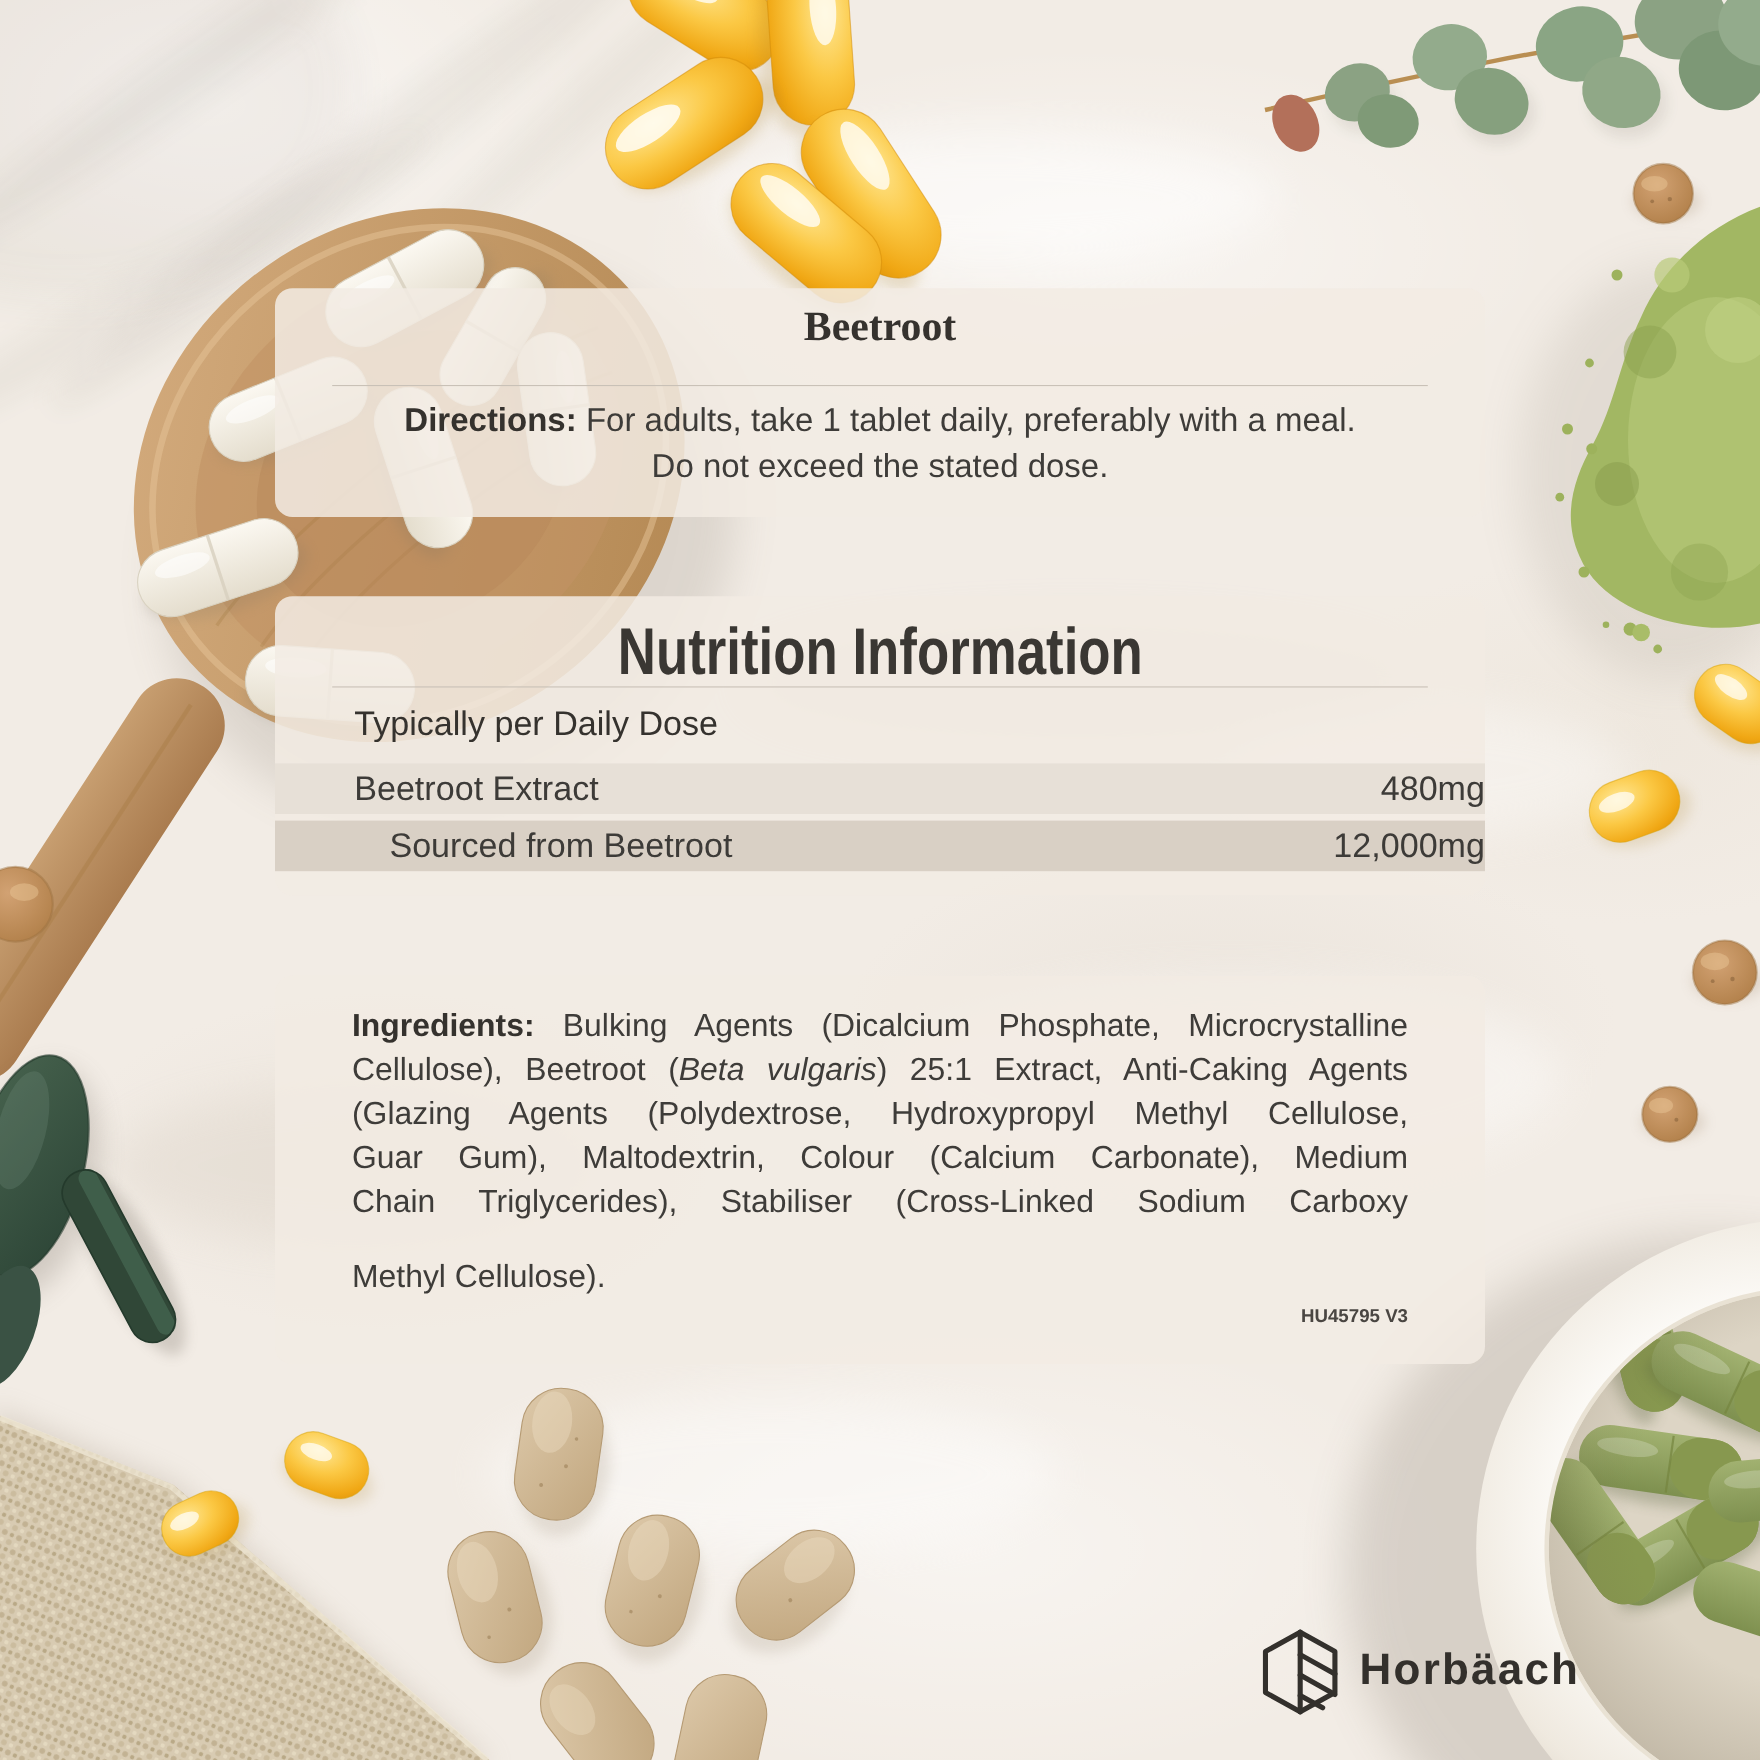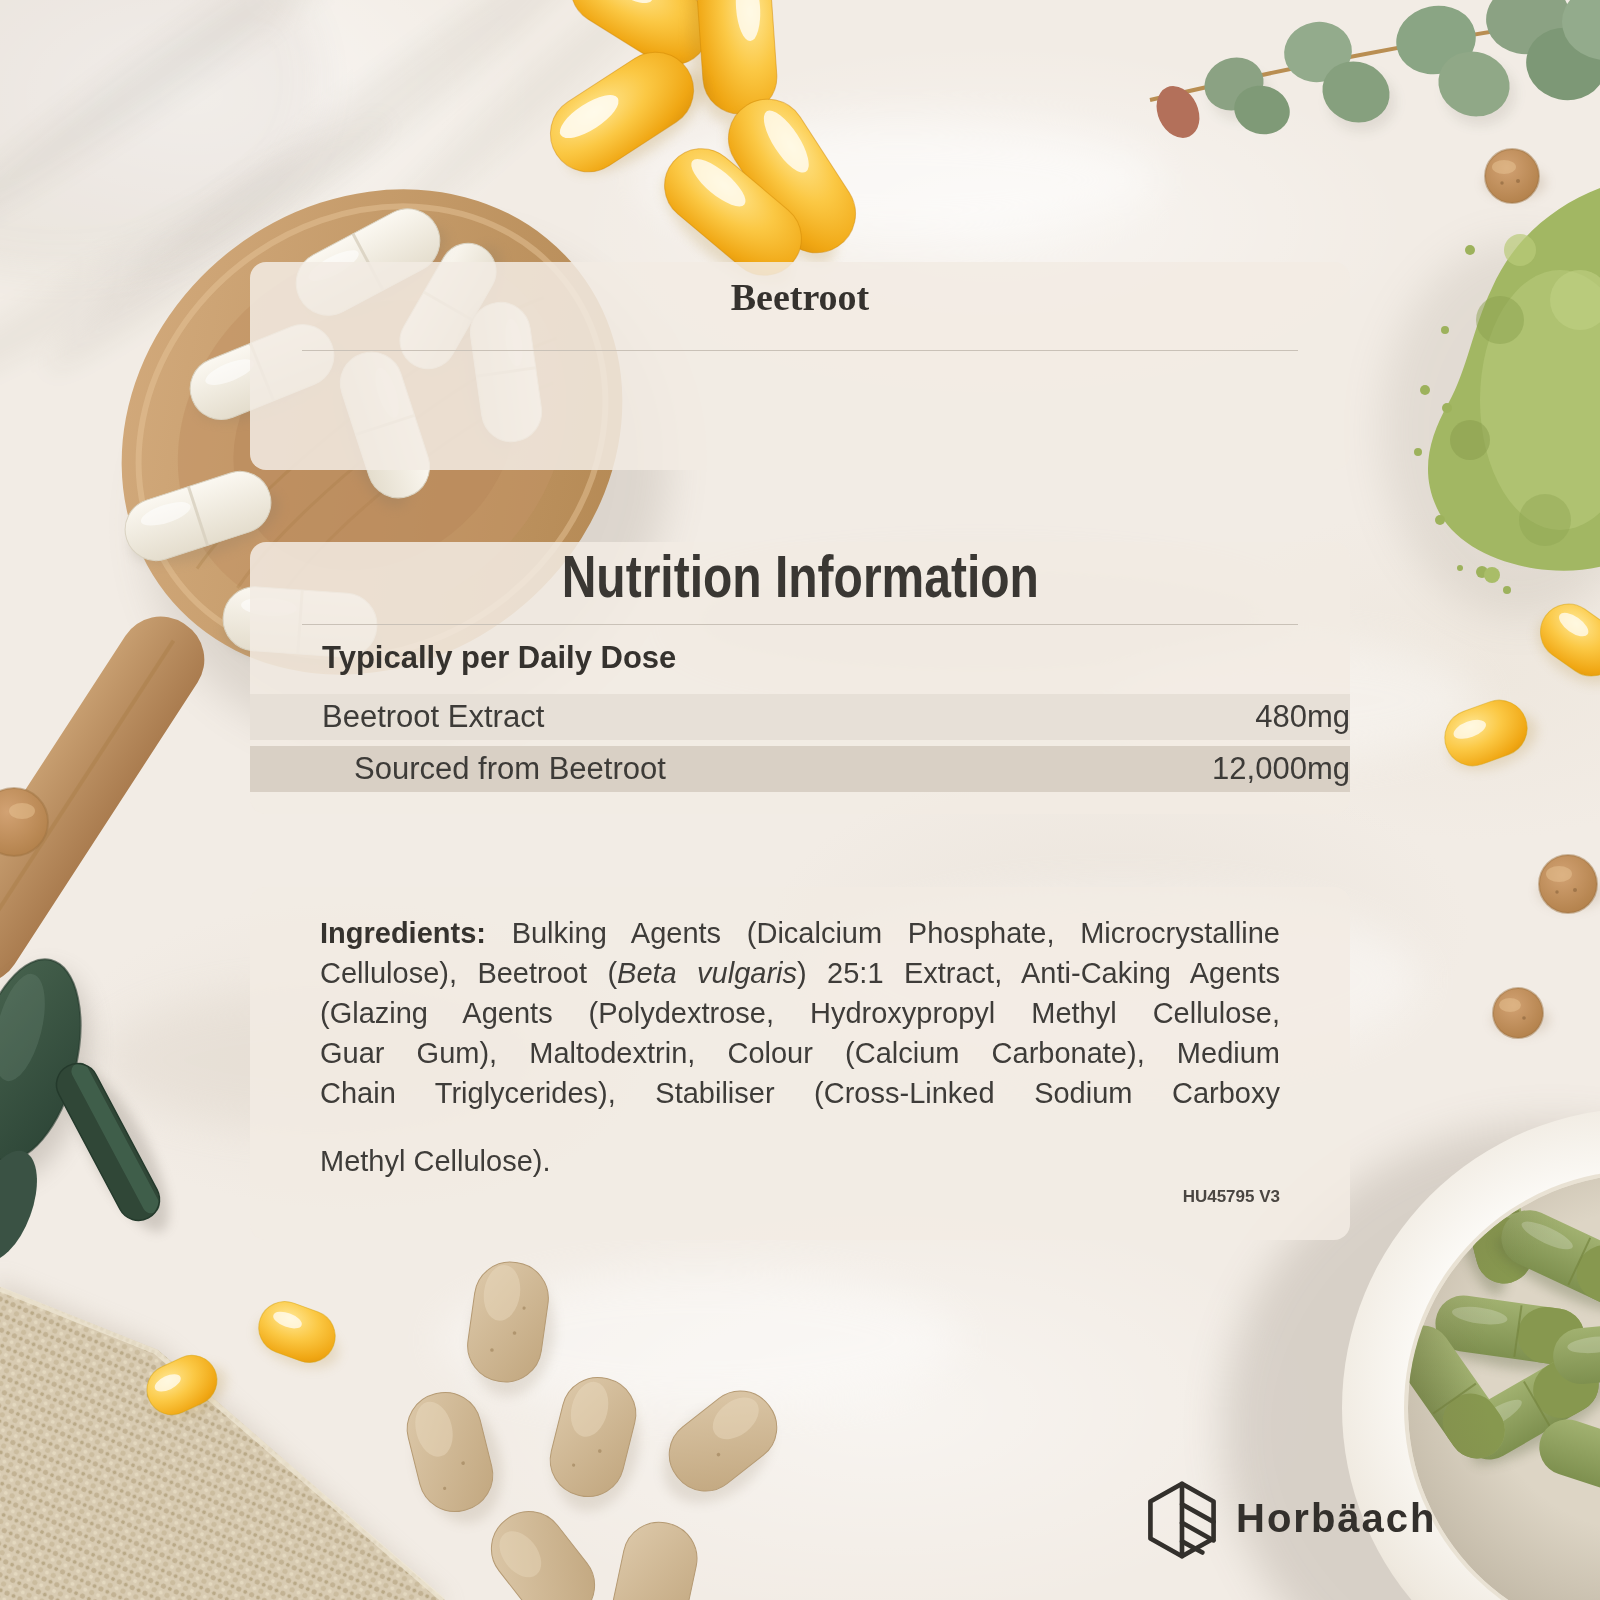--- a/index.html
+++ b/index.html
@@ -16,24 +16,24 @@
   #scene{position:absolute;left:0;top:0;}
   .panel{position:absolute;left:250px;width:1100px;background:rgba(242,235,227,.86);border-radius:16px;color:#3d3b38;}
   #panel-directions{top:262px;height:208px;}
   #panel-nutrition{top:542px;height:272px;}
   #panel-ingredients{top:887px;height:353px;}
   .divider{position:absolute;left:52px;right:52px;height:1px;background:#c9c1b7;}
   .p1-title{position:absolute;top:12px;left:0;right:0;text-align:center;font-size:38px;line-height:46px;font-weight:700;color:#35322e;font-family:Liberation Serif, serif;}
   #p1-divider{top:88px;}
   .directions{position:absolute;top:100px;left:40px;right:40px;text-align:center;font-size:30px;line-height:42px;color:#3e3c39;}
   .directions b{font-weight:700;color:#35322e;}
-  .n-heading{position:absolute;top:4px;left:0;right:0;text-align:center;font-size:60px;line-height:62px;font-weight:700;color:#3a3733;white-space:nowrap;}
+  .n-heading{position:absolute;top:20px;left:0;right:0;text-align:center;font-size:60px;line-height:62px;font-weight:700;color:#3a3733;white-space:nowrap;}
   .n-heading .squeeze{display:inline-block;transform:scaleX(.8);transform-origin:50% 50%;letter-spacing:0px;}
   #p2-divider{top:82px;}
-  .n-sub{position:absolute;top:98px;left:72px;font-size:31px;font-weight:700;color:#35322e;}
+  .n-sub{position:absolute;top:98px;left:72px;font-size:31px;font-weight:400;color:#35322e;}
   #nrows{position:absolute;top:152px;left:0;right:0;}
   .nrow{height:46px;line-height:46px;margin-bottom:6px;font-size:31px;display:flex;justify-content:space-between;gap:20px;}
   .nrow.band-a{background:#e7e0d7;}
   .nrow.band-b{background:#d9d0c5;}
   .nlabel{padding-left:72px;}
   .nlabel.indent{padding-left:104px;}
   .nvalue{}
   #ing-lines{position:absolute;top:26px;left:70px;right:70px;font-size:29px;line-height:40px;color:#3e3c39;}
   .iline{text-align:justify;text-align-last:justify;}
   .iline.last{text-align-last:left;margin-top:28px;}
@@ -432,20 +432,24 @@
           </g>
         </g>
         <circle cx="1642" cy="1408" r="234" fill="url(#gBowlInner)"></circle>
       </g>
     </g>
   </svg>
 
   <div class="panel" id="panel-directions">
     <div class="p1-title">Beetroot</div>
     <div class="divider" id="p1-divider"></div>
+    <div class="directions">
+      <div><b>Directions:</b> <span>For adults, take 1 tablet daily, preferably with a meal.</span></div>
+      <div>Do not exceed the stated dose.</div>
+    </div>
   </div>
 
   <div class="panel" id="panel-nutrition">
     <div class="n-heading"><span class="squeeze">Nutrition Information</span></div>
     <div class="divider" id="p2-divider"></div>
     <div class="n-sub">Typically per Daily Dose</div>
     <div id="nrows">
         <div class="nrow band-a">
           <span class="nlabel">Beetroot Extract</span>
           <span class="nvalue">480mg</span>

